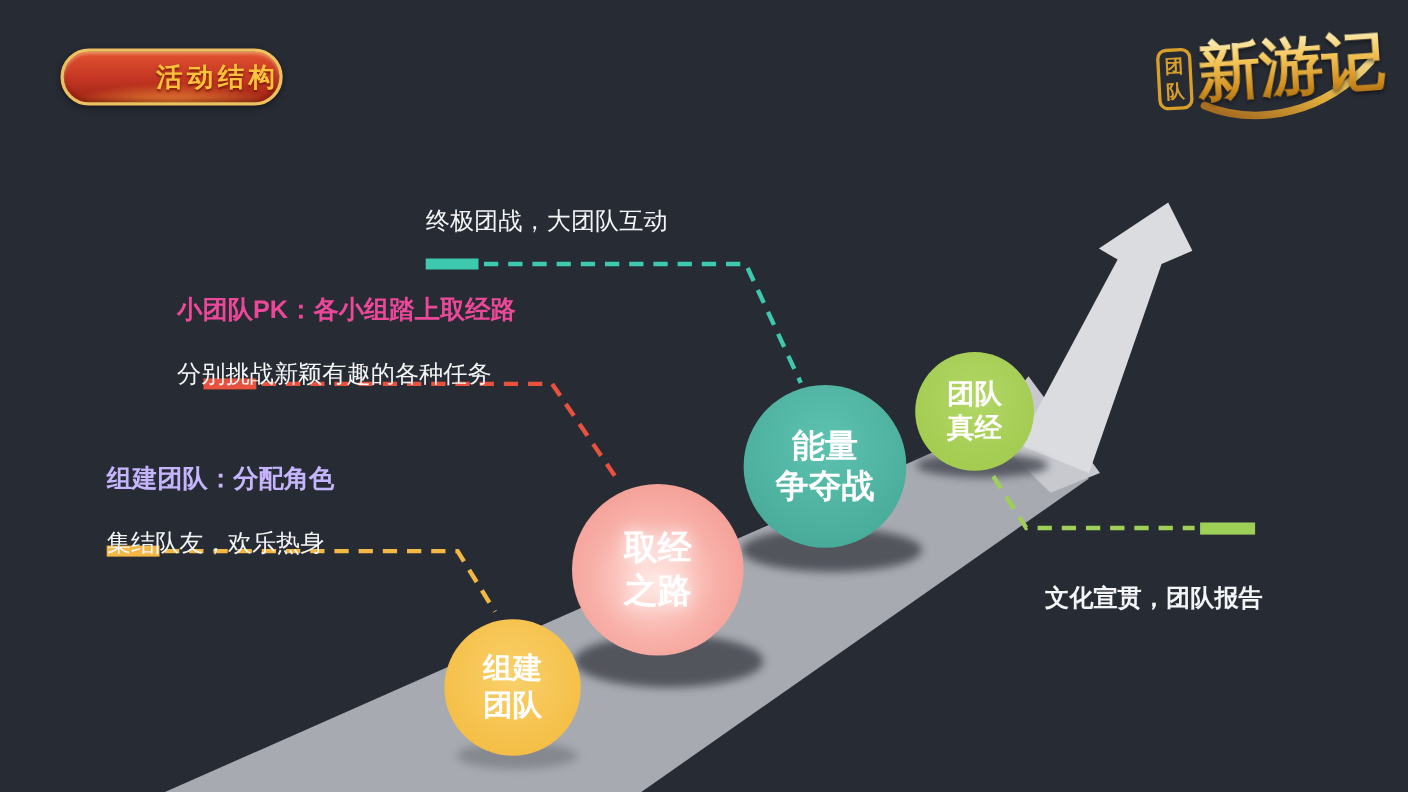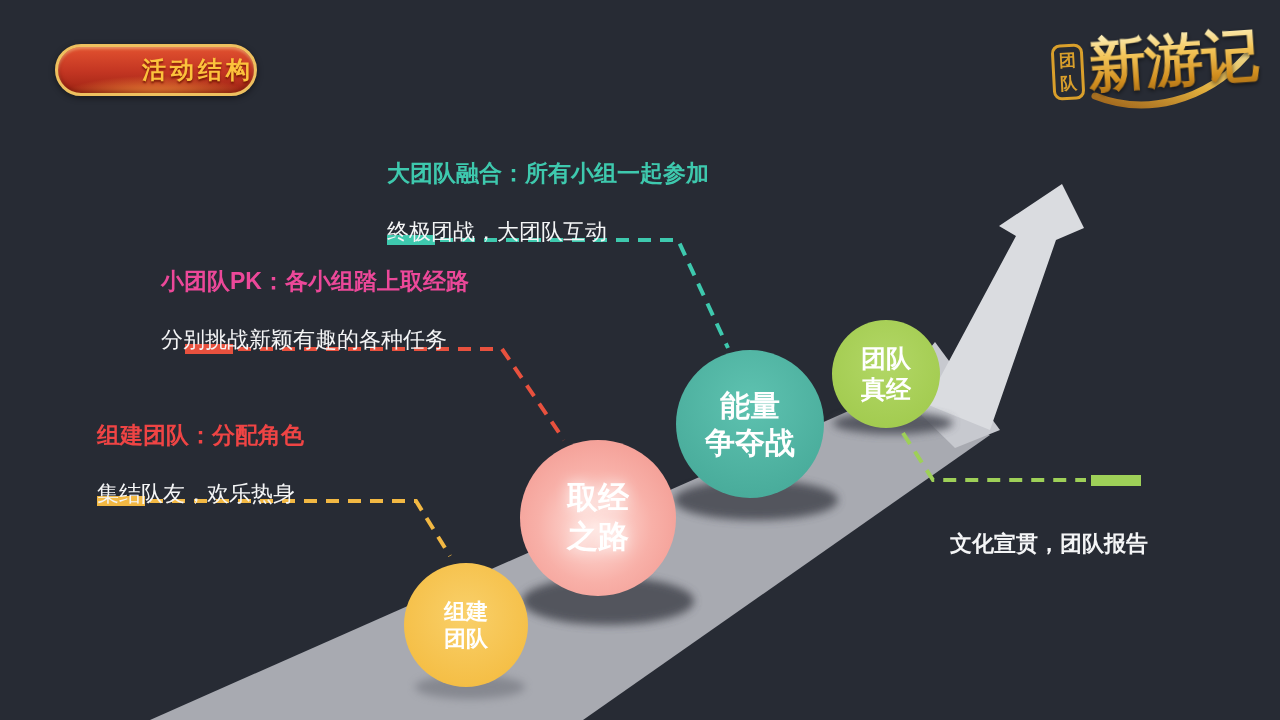--- a/index.html
+++ b/index.html
@@ -42,31 +42,31 @@
     filter:drop-shadow(0 2px 2px rgba(0,0,0,.55));
     white-space:nowrap;
   }
 
   
   .anno{position:absolute;}
   .anno-title{font-size:23px;font-weight:bold;white-space:nowrap;}
   .anno-sub{font-size:22px;color:#f4f5f6;margin-top:28px;white-space:nowrap;}
   .anno.teal  .anno-title{color:#3ec9ae;}
   .anno.red   .anno-title{color:#ec4899;}
-  .anno.yellow .anno-title{color:#ef4444;}
+  .anno.yellow .anno-title{color:#c4b5fd;}
   .anno.green .anno-title{color:#8ed053;}
   .anno.green .anno-sub{font-weight:bold;}
 
   
   .ball{
     position:absolute;border-radius:50%;
     display:flex;align-items:center;justify-content:center;text-align:center;
     color:#fff;font-weight:bold;line-height:1.25;
   }
-  .ball-1{left:404px;top:563px;width:124px;height:124px;font-size:22px;
+  .ball-1{left:404px;top:563px;width:124px;height:124px;font-size:27px;
     background:radial-gradient(circle at 50% 42%, #f9d06a 0%, #f5bf47 72%, #eeb33c 100%);}
   .ball-2{left:520px;top:440px;width:156px;height:156px;font-size:31px;
     background:radial-gradient(circle at 48% 55%, #ffe4df 0%, #f8b0a8 48%, #f0918
 8 100%);
     background:radial-gradient(circle at 48% 55%, #ffe4df 0%, #f8b0a8 48%, #f09188 100%);}
   .ball-2 .ball-label{text-shadow:0 0 14px rgba(255,255,255,.9);text-align:center;}
   .ball-3{left:676px;top:350px;width:148px;height:148px;font-size:30px;
     background:radial-gradient(circle at 50% 35%, #5ec2b0 0%, #49ac9b 78%, #429f8f 100%);}
   .ball-4{left:832px;top:320px;width:108px;height:108px;font-size:25px;
     background:radial-gradient(circle at 50% 40%, #b2d766 0%, #a2cb4f 80%, #99c243 100%);}
@@ -121,21 +121,20 @@
     <div class="ball-label"><span>取经</span><br><span>之路</span></div>
   </div>
   <div class="ball ball-3">
     <div class="ball-label"><span>能量</span><br><span>争夺战</span></div>
   </div>
   <div class="ball ball-4">
     <div class="ball-label"><span>团队</span><br><span>真经</span></div>
   </div>
 
   <div class="anno teal" style="left:387px;top:158px;">
-    <div class="anno-title">大团队融合：所有小组一起参加</div>
     <div class="anno-sub">终极团战，大团队互动</div>
   </div>
   <div class="anno red" style="left:161px;top:266px;">
     <div class="anno-title">小团队PK：各小组踏上取经路</div>
     <div class="anno-sub">分别挑战新颖有趣的各种任务</div>
   </div>
   <div class="anno yellow" style="left:97px;top:420px;">
     <div class="anno-title">组建团队：分配角色</div>
     <div class="anno-sub">集结队友，欢乐热身</div>
   </div>

